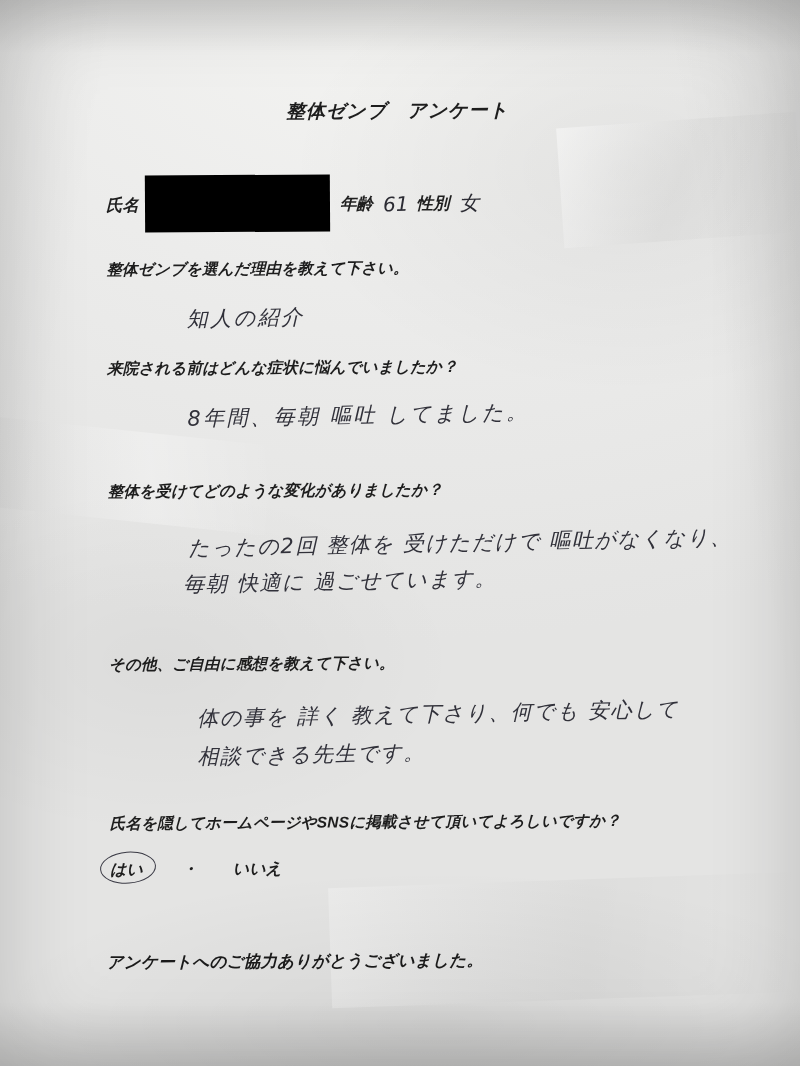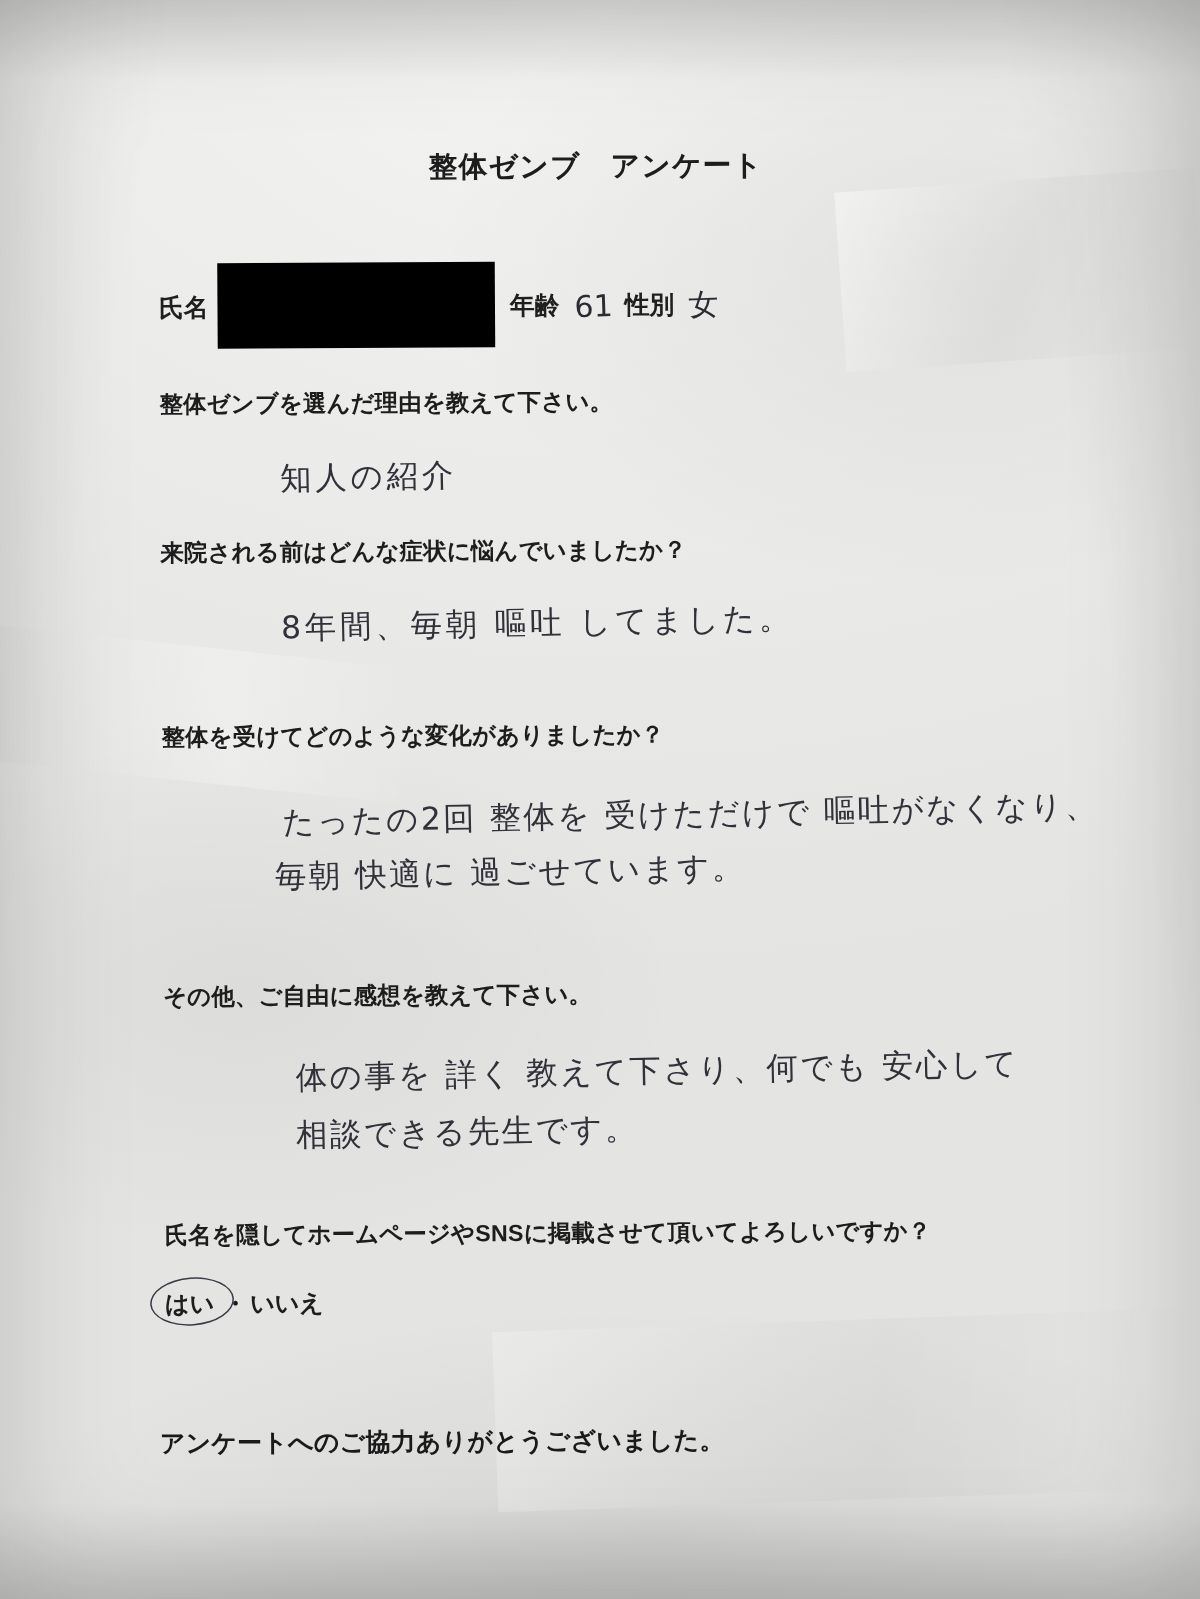--- a/index.html
+++ b/index.html
@@ -14,20 +14,21 @@
     font-family: "Liberation Sans", sans-serif;
   }
 
   
   .photo {
     position: relative;
     width: 800px;
     height: 1066px;
     background: #c9c9c7;
     overflow: hidden;
+    font-style: italic;
   }
   .paper {
     position: absolute;
     left: 0;
     top: 0;
     width: 800px;
     height: 1066px;
     background:
       radial-gradient(120% 60% at 50% 0%, #f4f4f2 0%, #ececeb 45%, #e4e4e3 100%),
       linear-gradient(180deg, #f2f2f0 0%, #ebebea 40%, #e7e7e6 75%, #dedede 100%);
@@ -161,20 +162,21 @@
   
   .choice {
     position: absolute;
     left: 104px;
     top: 856px;
     display: flex;
     align-items: center;
     font-size: 16px;
     font-weight: bold;
     color: #1d1d1d;
+    gap: 33px;
   }
   .choice .yes-wrap {
     position: relative;
     padding: 2px 4px;
   }
   .choice .circle {
     position: absolute;
     left: -6px;
     top: -6px;
     width: 54px;

